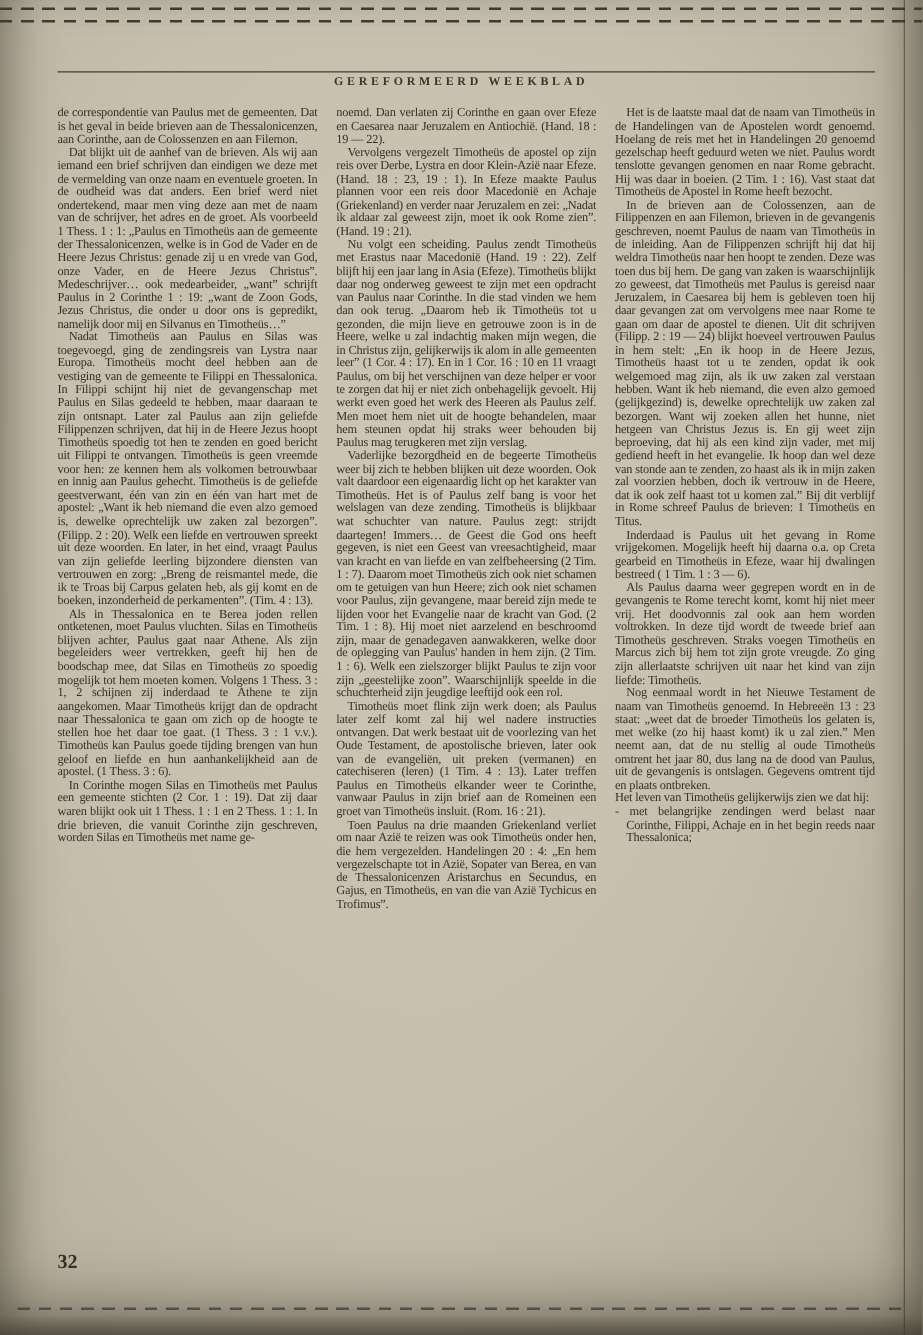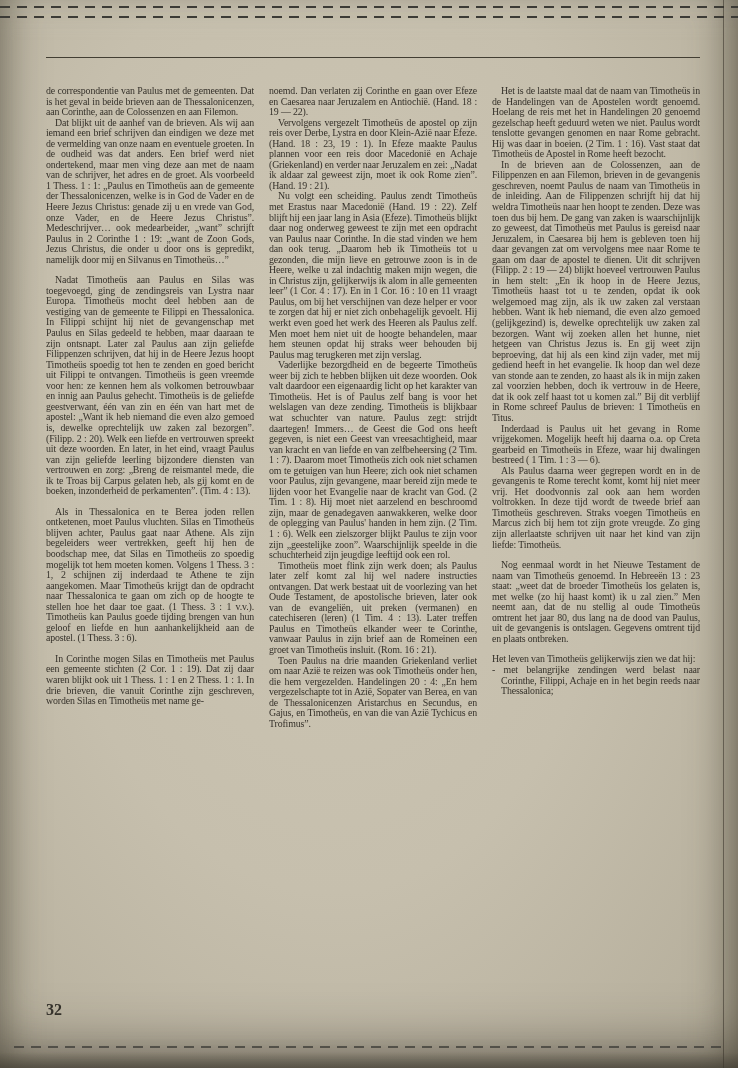--- a/index.html
+++ b/index.html
@@ -43,35 +43,36 @@
     position:absolute; top:86px; left:46px; right:38px; bottom:46px;
     display:flex; gap:15px; overflow:hidden;
   }
   .col {
     flex:1 1 0; min-width:0;
     font-size:9.9px; line-height:10.55px; letter-spacing:-0.15px;
     text-align:justify; hyphens:auto; overflow:hidden;
   }
   .col p { margin:0; }
   .col p.indent { text-indent:9px; }
-  .col p.gap { margin-top:10px; }
+  .col p.gap { }
   .col p.list { padding-left:9px; text-indent:-9px; }
   .pagenum {
     position:absolute; left:46px; top:1001px;
     font-size:16px; font-weight:bold; color:#33302a;
   }
 </style>
 </head>
 <body>
 
 <div class="page">
   <div class="perf t1"></div>
   <div class="perf t2"></div>
 
   <div class="header-rule"></div>
+  <div class="masthead">GEREFORMEERD WEEKBLAD</div>
 
   <div class="columns">
     <div class="col">
         <p>de correspondentie van Paulus met de gemeenten. Dat is het geval in beide brieven aan de Thessalonicenzen, aan Corinthe, aan de Colossenzen en aan Filemon.</p>
         <p class="indent">Dat blijkt uit de aanhef van de brieven. Als wij aan iemand een brief schrijven dan eindigen we deze met de vermelding van onze naam en eventuele groeten. In de oudheid was dat anders. Een brief werd niet ondertekend, maar men ving deze aan met de naam van de schrijver, het adres en de groet. Als voorbeeld 1 Thess. 1 : 1: „Paulus en Timotheüs aan de gemeente der Thessalonicenzen, welke is in God de Vader en de Heere Jezus Christus: genade zij u en vrede van God, onze Vader, en de Heere Jezus Christus”. Medeschrijver… ook medearbeider, „want” schrijft Paulus in 2 Corinthe 1 : 19: „want de Zoon Gods, Jezus Christus, die onder u door ons is gepredikt, namelijk door mij en Silvanus en Timotheüs…”</p>
         <p class="indent gap">Nadat Timotheüs aan Paulus en Silas was toegevoegd, ging de zendingsreis van Lystra naar Europa. Timotheüs mocht deel hebben aan de vestiging van de gemeente te Filippi en Thessalonica. In Filippi schijnt hij niet de gevangenschap met Paulus en Silas gedeeld te hebben, maar daaraan te zijn ontsnapt. Later zal Paulus aan zijn geliefde Filippenzen schrijven, dat hij in de Heere Jezus hoopt Timotheüs spoedig tot hen te zenden en goed bericht uit Filippi te ontvangen. Timotheüs is geen vreemde voor hen: ze kennen hem als volkomen betrouwbaar en innig aan Paulus gehecht. Timotheüs is de geliefde geestverwant, één van zin en één van hart met de apostel: „Want ik heb niemand die even alzo gemoed is, dewelke oprechtelijk uw zaken zal bezorgen”. (Filipp. 2 : 20). Welk een liefde en vertrouwen spreekt uit deze woorden. En later, in het eind, vraagt Paulus van zijn geliefde leerling bijzondere diensten van vertrouwen en zorg: „Breng de reismantel mede, die ik te Troas bij Carpus gelaten heb, als gij komt en de boeken, inzonderheid de perkamenten”. (Tim. 4 : 13).</p>
         <p class="indent gap">Als in Thessalonica en te Berea joden rellen ontketenen, moet Paulus vluchten. Silas en Timotheüs blijven achter, Paulus gaat naar Athene. Als zijn begeleiders weer vertrekken, geeft hij hen de boodschap mee, dat Silas en Timotheüs zo spoedig mogelijk tot hem moeten komen. Volgens 1 Thess. 3 : 1, 2 schijnen zij inderdaad te Athene te zijn aangekomen. Maar Timotheüs krijgt dan de opdracht naar Thessalonica te gaan om zich op de hoogte te stellen hoe het daar toe gaat. (1 Thess. 3 : 1 v.v.). Timotheüs kan Paulus goede tijding brengen van hun geloof en liefde en hun aanhankelijkheid aan de apostel. (1 Thess. 3 : 6).</p>
         <p class="indent gap">In Corinthe mogen Silas en Timotheüs met Paulus een gemeente stichten (2 Cor. 1 : 19). Dat zij daar waren blijkt ook uit 1 Thess. 1 : 1 en 2 Thess. 1 : 1. In drie brieven, die vanuit Corinthe zijn geschreven, worden Silas en Timotheüs met name ge-</p>
       </div>
     <div class="col">

